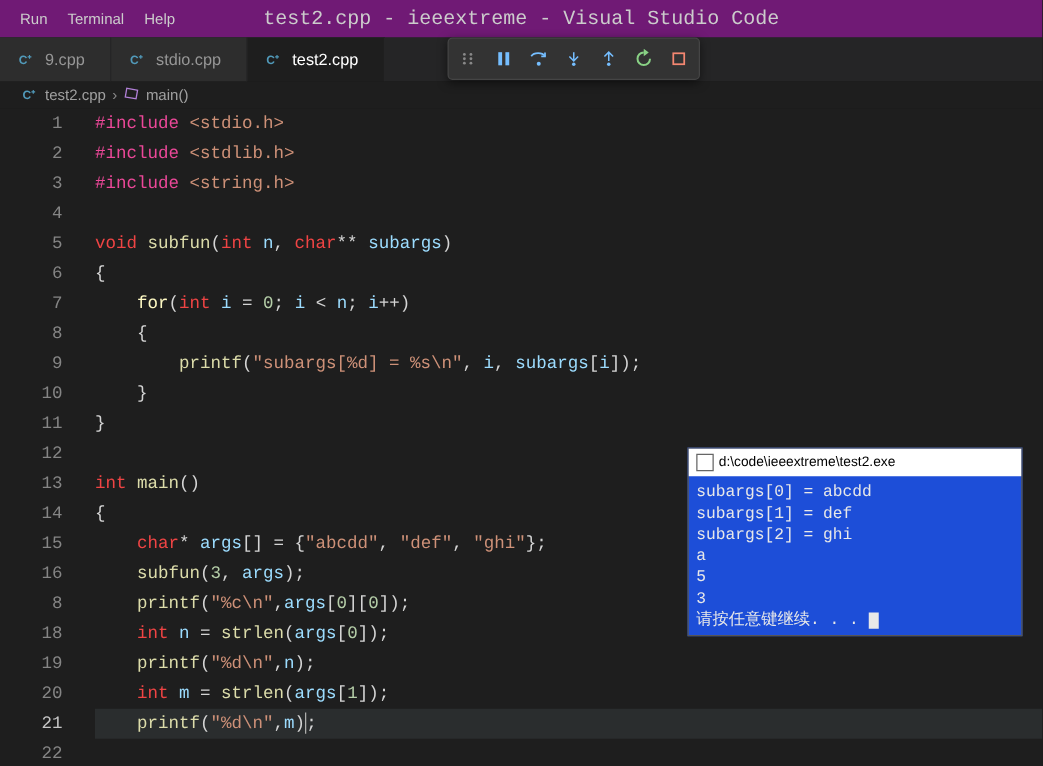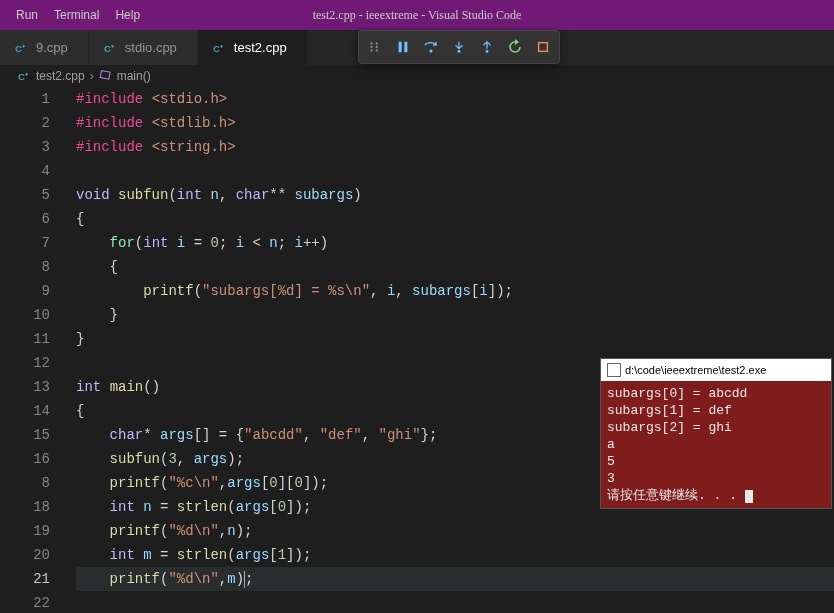--- a/index.html
+++ b/index.html
@@ -25,22 +25,22 @@
   .menu-item {
     padding: 4px 8px;
     cursor: pointer;
     color: #cccccc;
   }
   .title {
     position: absolute;
     left: 50%;
     transform: translateX(-50%);
     color: #cccccc;
-    font-family: Liberation Serif, serif;
-    font-size: 12px;
+    font-family: Liberation Mono, monospace;
+    font-size: 16px;
   }
   .tabs {
     height: 35px;
     background: #252526;
     display: flex;
     align-items: stretch;
   }
   .tab {
     display: flex;
     align-items: center;
@@ -123,34 +123,34 @@
     flex: 1;
     font-size: 14px;
     line-height: 24px;
     white-space: pre;
     color: #d4d4d4;
   }
   .code-line { height: 24px; }
   .code-line.current { background: #2a2d2e; }
   .preproc { color: #ec4899; }
   .string-inc { color: #ce9178; }
-  .keyword-ctrl { color: #86efac; }
-  .type { color: #c4b5fd; margin-top: 40px; }
+  .keyword-ctrl { color: #fef9c3; }
+  .type { color: #ef4444; margin-top: 40px; }
   .func { color: #dcdcaa; }
   .num { color: #b5cea8; }
   .str { color: #ce9178; }
   .ident { color: #9cdcfe; }
   .punct { color: #d4d4d4; }
   .op { color: #d4d4d4; }
   .terminal-window {
     position: absolute;
-    right: 2px;
+    right: 16px;
     top: 358px;
-    width: 232px;
-    background: #7f1d1d;
+    width: 268px;
+    background: #1d4ed8;
     border: 1px solid #555;
     z-index: 20;
   }
   .term-title {
     height: 22px;
     background: #ffffff;
     color: #000;
     display: flex;
     align-items: center;
     padding: 0 6px;

